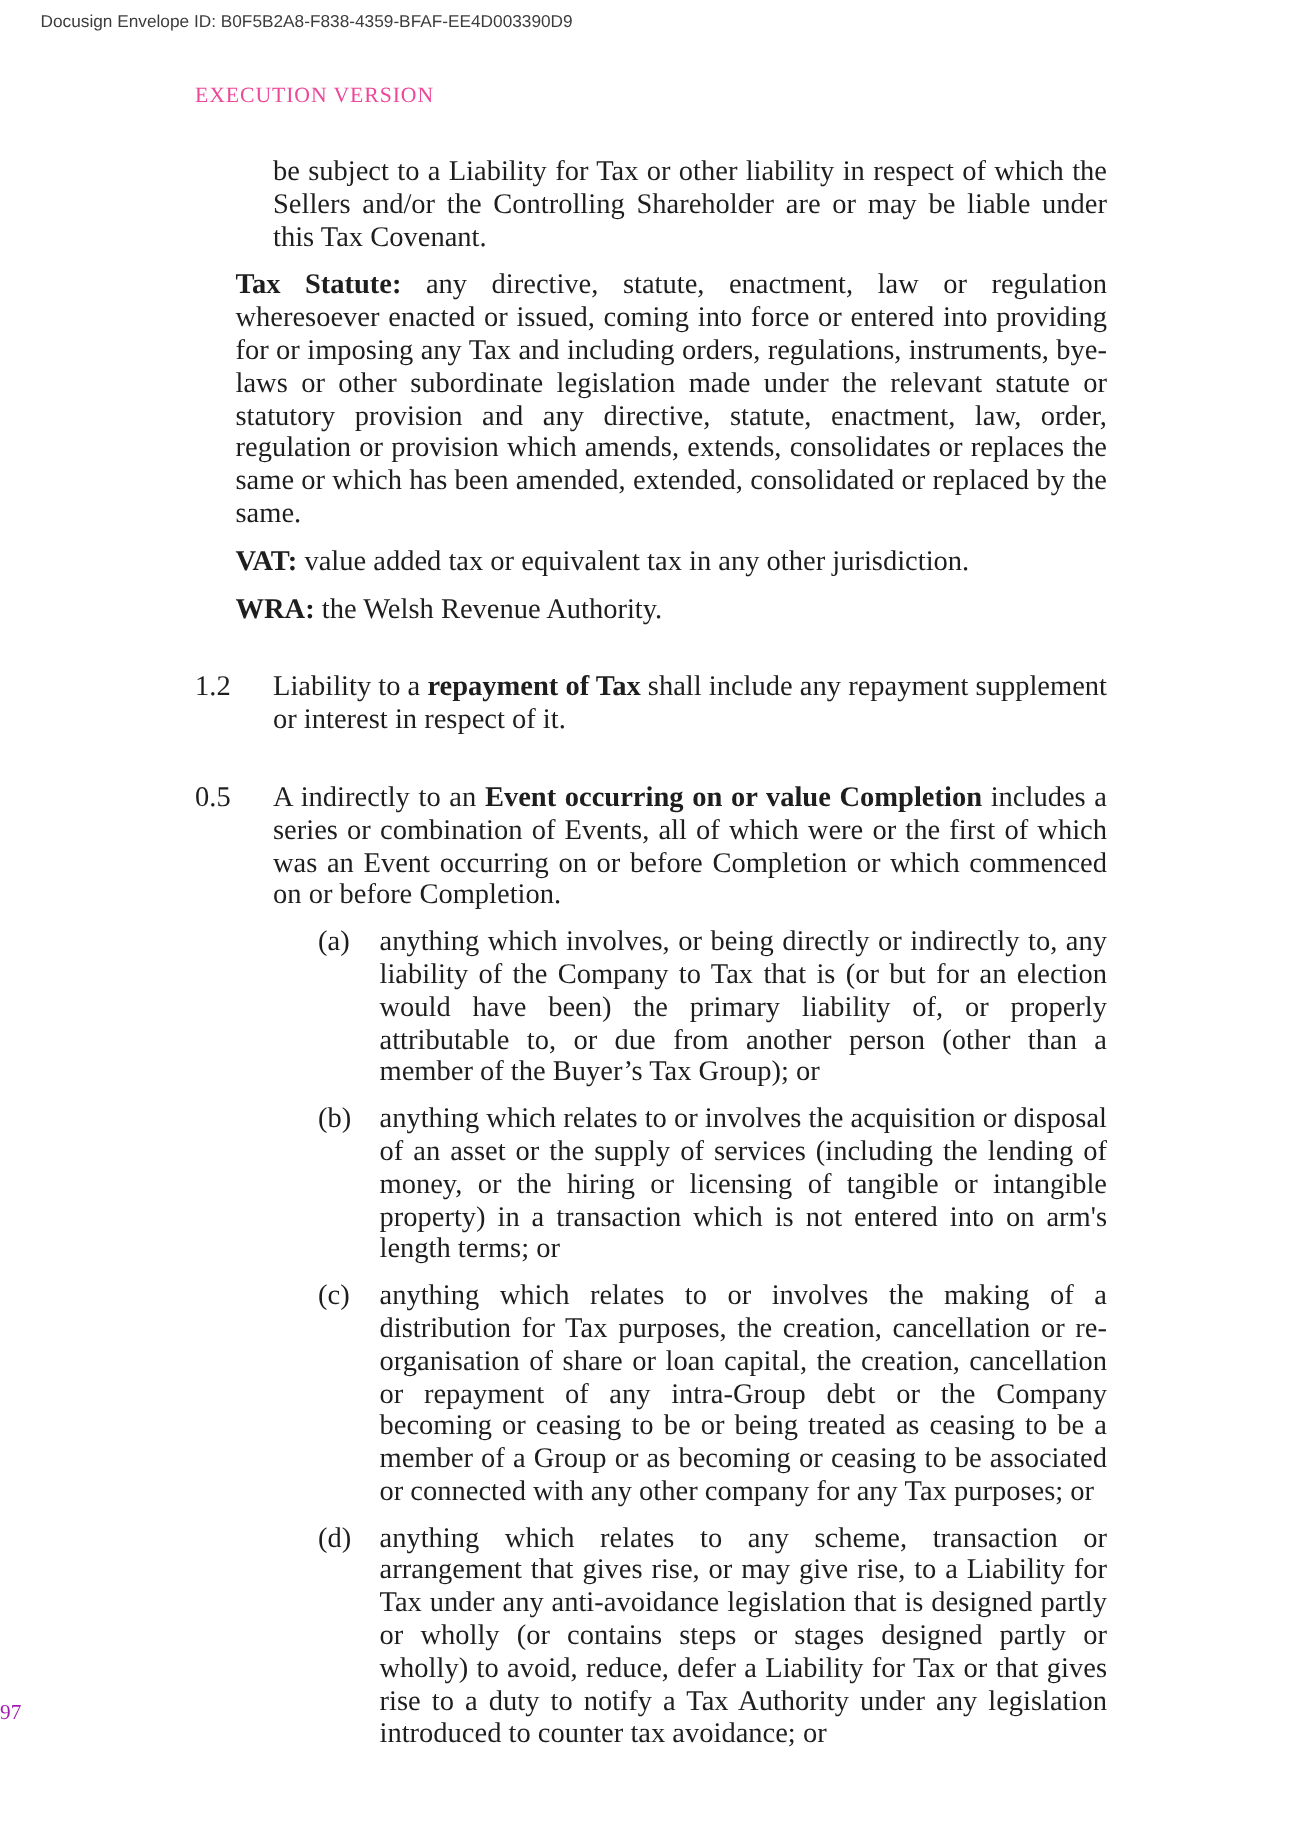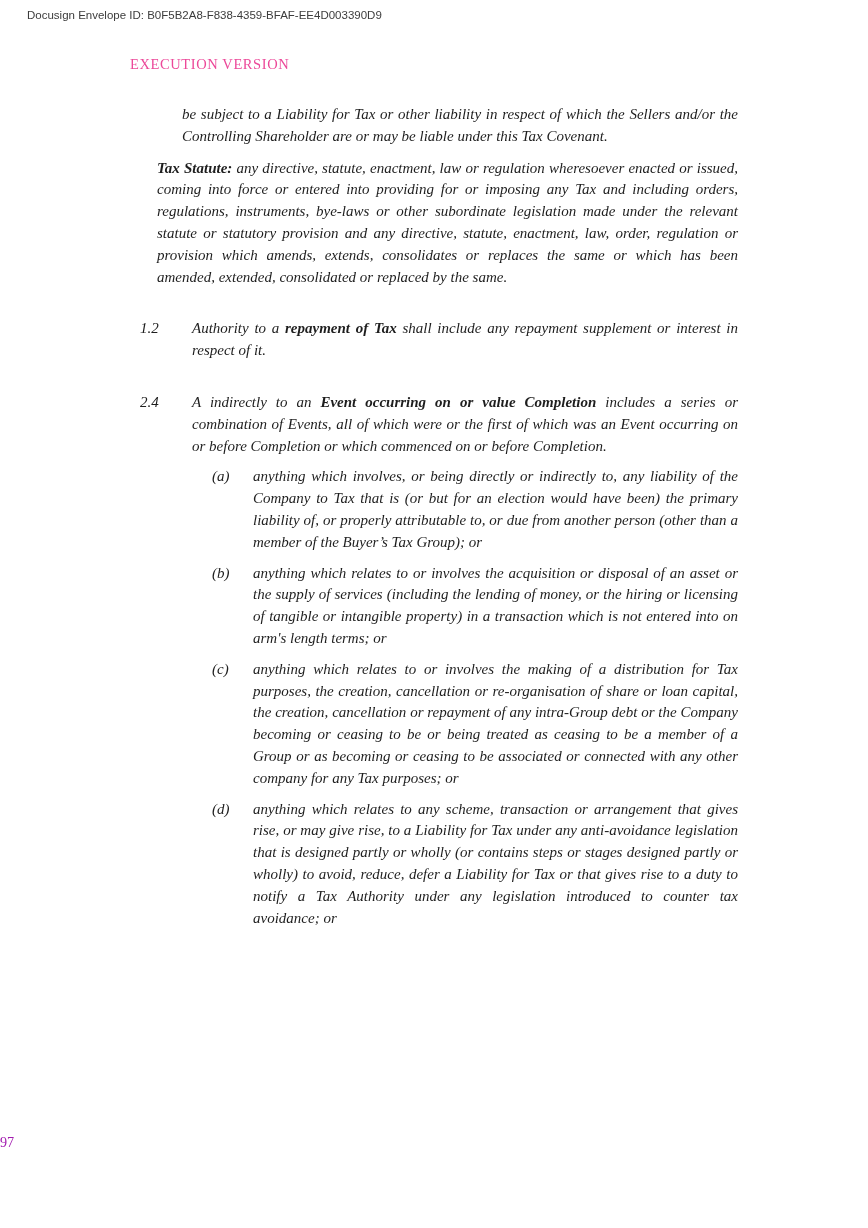--- a/index.html
+++ b/index.html
@@ -27,28 +27,27 @@
     top: 56px;
     font-size: 14.5px;
     letter-spacing: 0.6px;
     color: #ec4899;
   }
   .body-col {
     position: absolute;
     left: 130px;
     top: 104px;
     width: 608px;
-    font-size: 15px;
+    font-size: 19px;
     line-height: 21.8px;
     text-align: justify;
-    font-style: italic;
   }
   .para { margin: 0 0 0 52px; }
   .gap-s { margin-top: 10px; margin-left: 27px; }
-  .section { display: flex; margin-top: 30px; margin-left: 10px; }
+  .section { display: flex; margin-top: 30px; }
   .sec-num { width: 52px; flex: none; text-align: left; }
   .sec-text { flex: 1; }
   .list-item { display: flex; margin-top: 9px; margin-left: 82px; }
   .li-label { width: 41px; flex: none; }
   .li-text { flex: 1; }
   .b { font-weight: bold; }
   .page-number {
     position: absolute;
     left: 0;
     top: 1134px;
@@ -68,29 +67,31 @@
   </div>
 
   <div class="exec-header">EXECUTION VERSION</div>
 
   <div class="body-col">
 
     <p class="para"><span>be subject to a Liability for Tax or other liability in respect of which the Sellers and/or the Controlling Shareholder are or may be liable under this Tax Covenant.</span></p>
 
     <p class="para gap-s"><span class="b">Tax Statute:</span><span> any directive, statute, enactment, law or regulation wheresoever enacted or issued, coming into force or entered into providing for or imposing any Tax and including orders, regulations, instruments, bye-laws or other subordinate legislation made under the relevant statute or statutory provision and any directive, statute, enactment, law, order, regulation or provision which amends, extends, consolidates or replaces the same or which has been amended, extended, consolidated or replaced by the same.</span></p>
 
+    <p class="para gap-s"><span class="b">VAT:</span><span> value added tax or equivalent tax in any other jurisdiction.</span></p>
 
+    <p class="para gap-s"><span class="b">WRA:</span><span> the Welsh Revenue Authority.</span></p>
 
     <div class="section">
       <div class="sec-num">1.2</div>
-      <div class="sec-text"><span>Authority to a </span><span class="b">repayment of Tax</span><span> shall include any repayment supplement or interest in respect of it.</span></div>
+      <div class="sec-text"><span>Liability to a </span><span class="b">repayment of Tax</span><span> shall include any repayment supplement or interest in respect of it.</span></div>
     </div>
 
     <div class="section">
-      <div class="sec-num">2.4</div>
+      <div class="sec-num">0.5</div>
       <div class="sec-text"><span>A indirectly to an </span><span class="b">Event occurring on or value Completion</span><span> includes a series or combination of Events, all of which were or the first of which was an Event occurring on or before Completion or which commenced on or before Completion.</span></div>
     </div>
 
 
     <div class="list-item">
       <div class="li-label">(a)</div>
       <div class="li-text">anything which involves, or being directly or indirectly to, any liability of the Company to Tax that is (or but for an election would have been) the primary liability of, or properly attributable to, or due from another person (other than a member of the Buyer’s Tax Group); or</div>
     </div>
 
     <div class="list-item">

